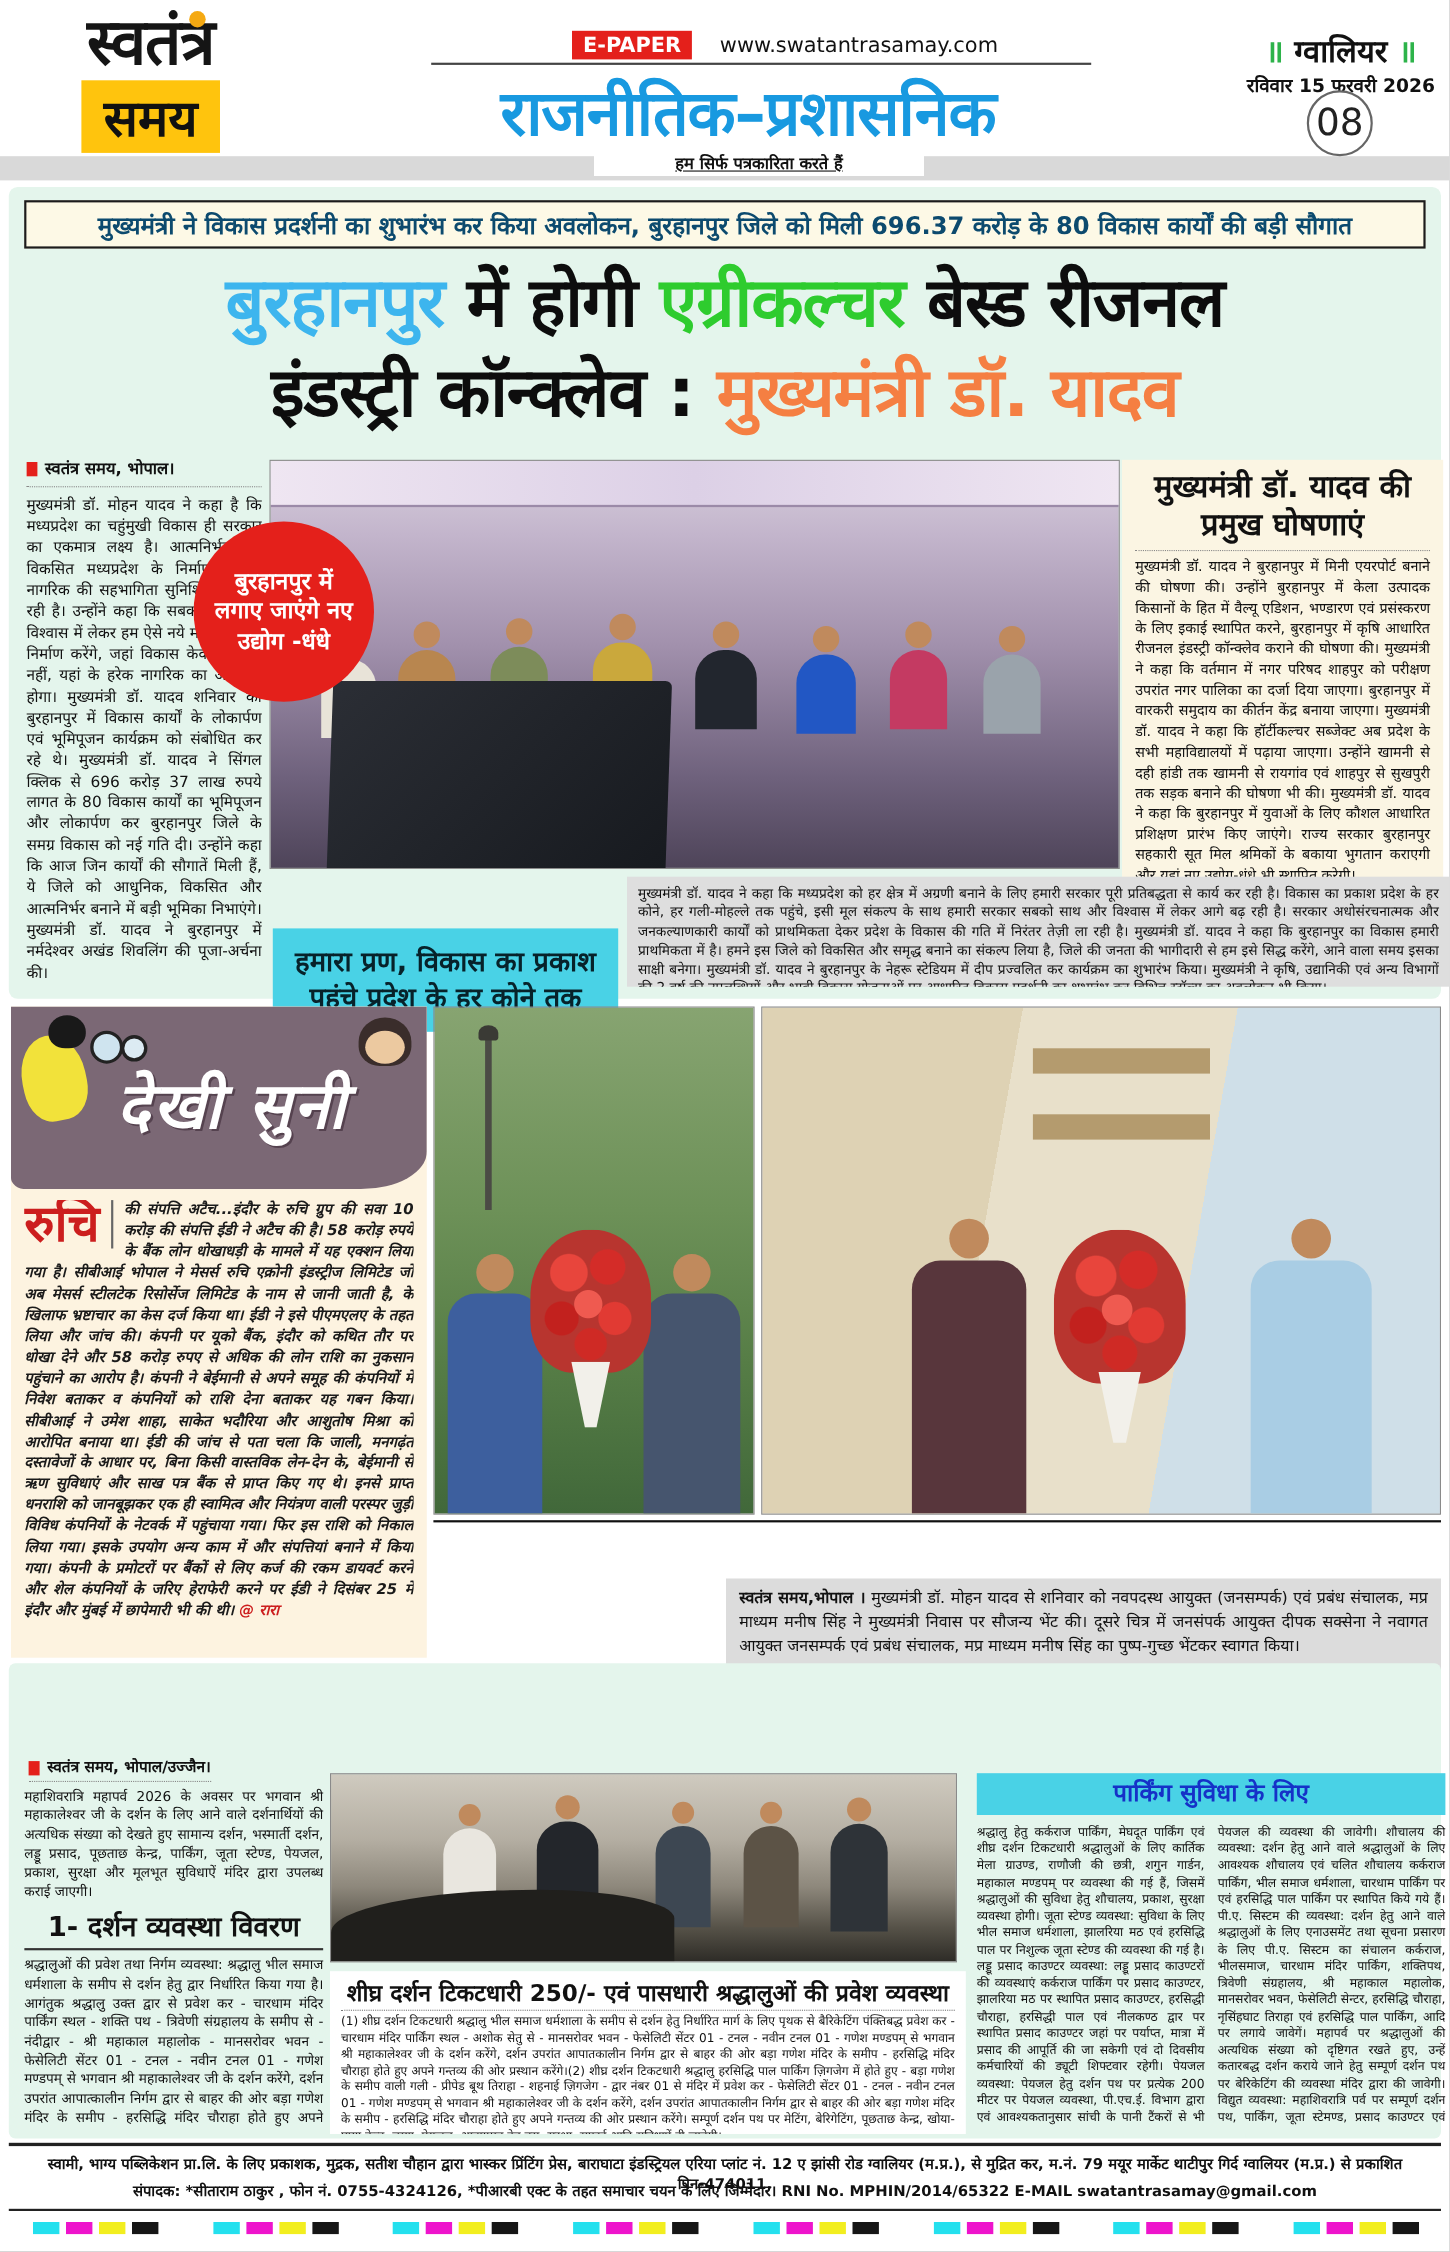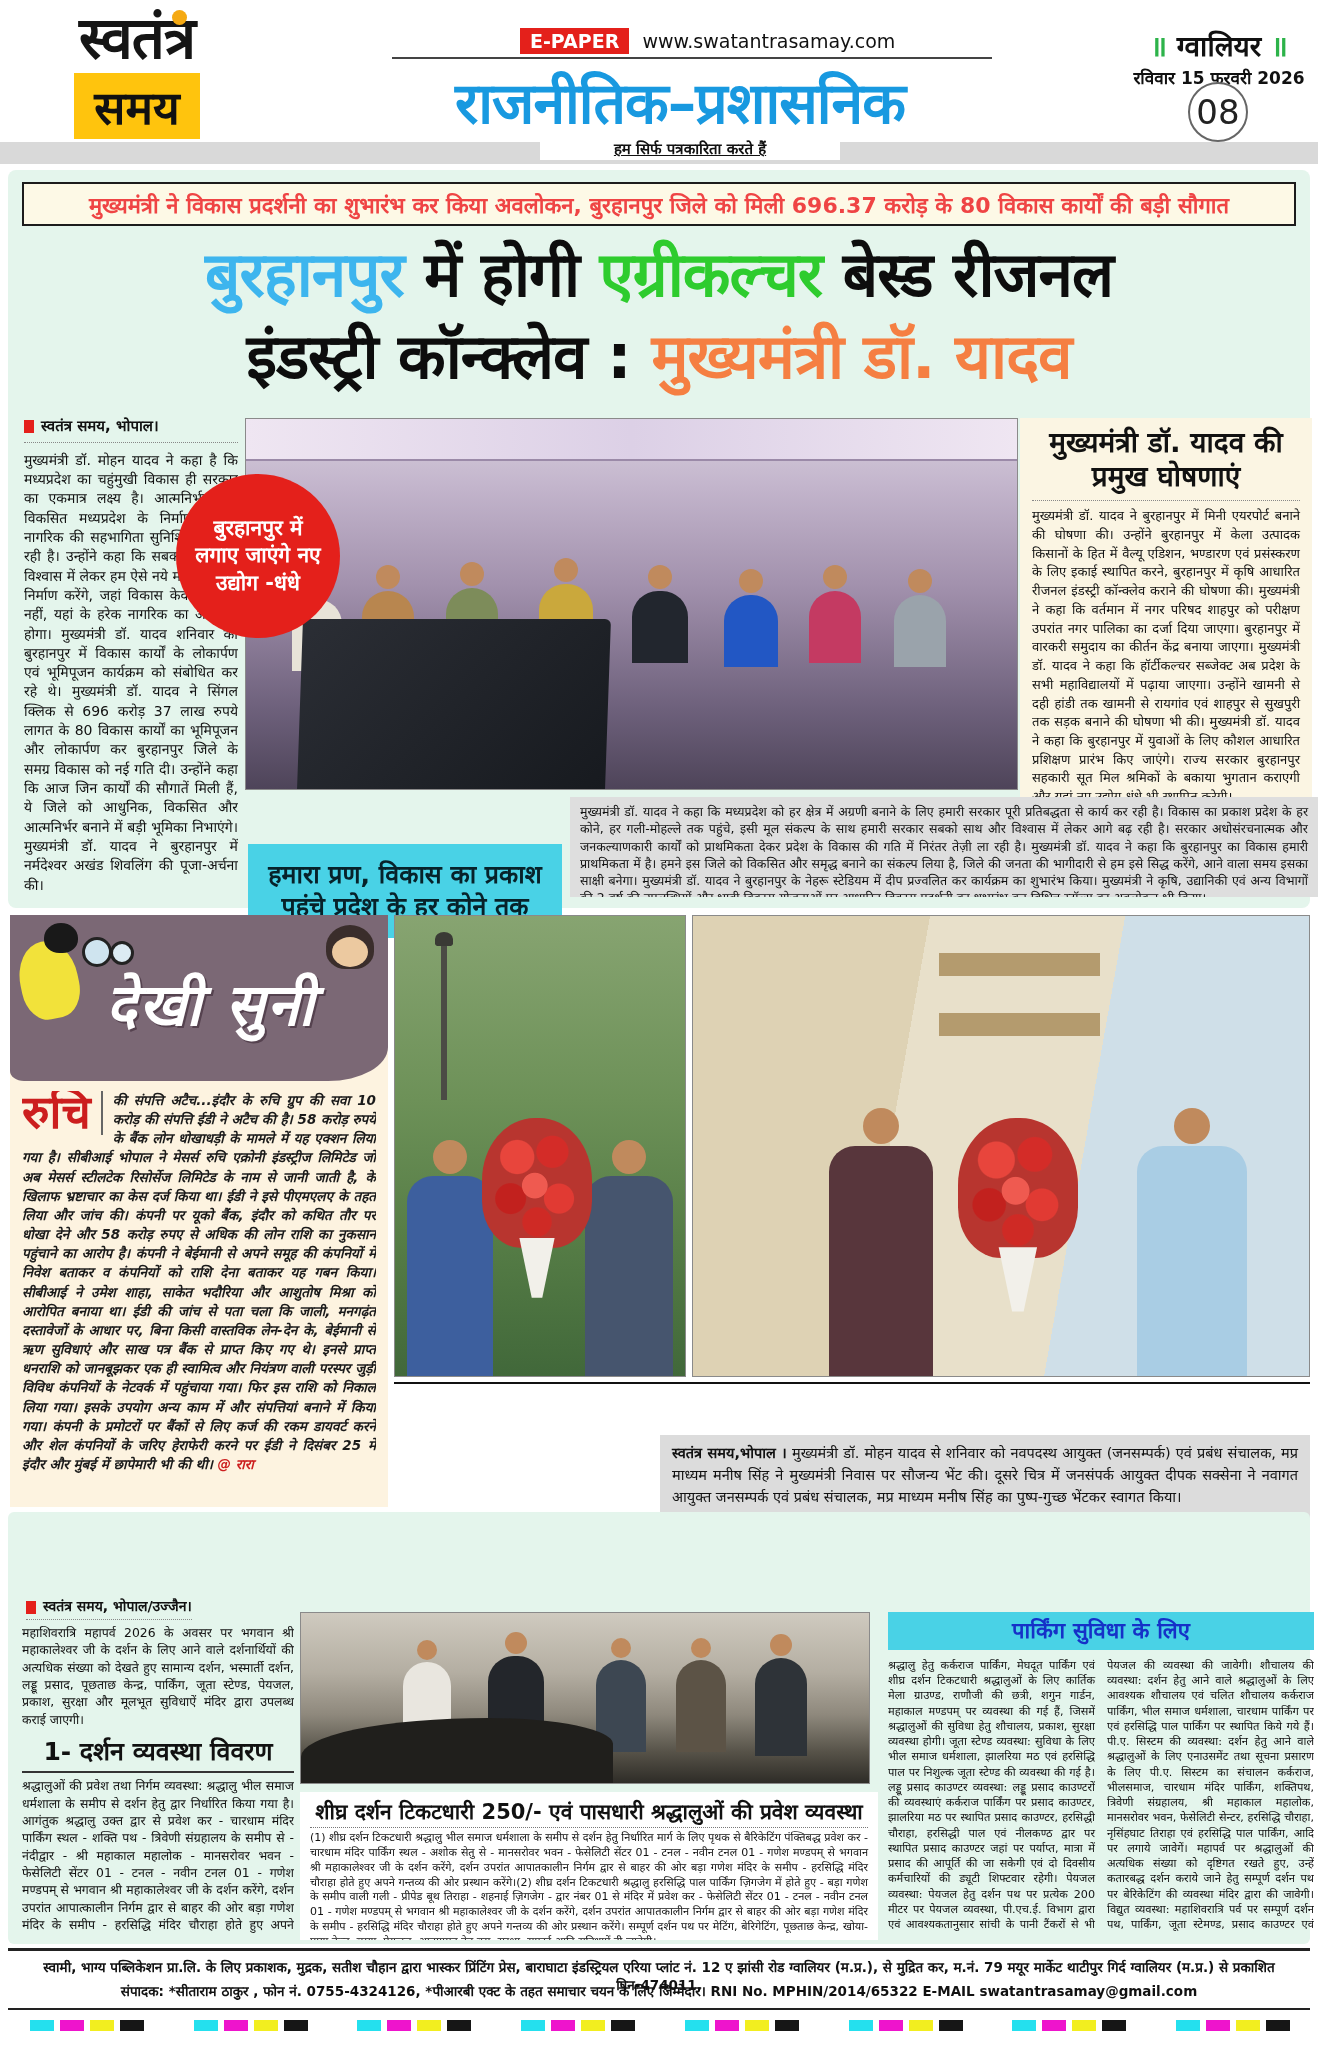--- a/index.html
+++ b/index.html
@@ -25,32 +25,32 @@
 
   
   .grey-band{position:absolute;top:142px;left:0;width:1318px;height:22px;background:#d9d9d9;}
   .logo{position:absolute;left:22px;top:8px;width:230px;text-align:center;z-index:4;}
   .logo-top{font-size:58px;font-weight:bold;color:#151515;line-height:1.05;letter-spacing:-1px;}
   .logo-dot{position:absolute;top:2px;left:150px;width:15px;height:15px;border-radius:50%;background:#f5a912;}
   .logo-bottom{display:inline-block;background:var(--yellow);padding:2px 20px;font-size:46px;font-weight:bold;color:#111;margin-top:4px;}
   .center-rule{position:absolute;top:57px;left:392px;width:600px;border-top:2px solid #444;}
   .epaper-row{position:absolute;top:28px;left:520px;width:480px;z-index:2;}
   .epaper-chip{display:inline-block;background:var(--red);color:#fff;font-weight:bold;font-size:19px;padding:2px 10px;}
-  .site-url{font-size:19px;color:#111;margin-left:8px;font-weight:500;}
+  .site-url{font-size:19px;color:#111;margin-left:20px;font-weight:500;}
   .section-title{position:absolute;top:62px;left:320px;width:720px;text-align:center;font-size:57px;font-weight:bold;color:var(--brand-blue);letter-spacing:-1px;}
   .tagline{position:absolute;top:136px;left:540px;width:300px;text-align:center;font-size:15px;font-weight:bold;background:#fff;padding:2px 4px;z-index:5;color:#111;text-decoration:underline;}
   .city-box{position:absolute;top:26px;left:1126px;width:186px;text-align:center;z-index:4;}
   .city{font-size:28px;font-weight:bold;color:#111;}
   .city .bars{color:#2db34a;font-weight:bold;}
   .date{font-size:17px;font-weight:bold;margin-top:2px;color:#111;}
   .page-circle{position:absolute;top:82px;left:1188px;width:60px;height:60px;border:2px solid #666;border-radius:50%;font-size:34px;text-align:center;line-height:56px;background:#fff;z-index:5;color:#222;}
 
   
   .top-story{position:absolute;top:170px;left:8px;width:1302px;height:738px;background:var(--mint);border-radius:8px;}
-  .kicker{position:absolute;top:12px;left:14px;right:14px;background:var(--cream);border:2px solid #1c1c1c;padding:5px 4px;text-align:center;font-size:22px;font-weight:bold;color:#ef4444;}
+  .kicker{position:absolute;top:12px;left:14px;right:14px;background:var(--cream);border:2px solid #1c1c1c;padding:5px 4px;text-align:center;font-size:22px;font-weight:bold;color:#0c4a6e;}
   .headline{position:absolute;top:64px;left:0;width:100%;text-align:center;font-weight:bold;font-size:62px;line-height:1.32;letter-spacing:-1px;}
   .hl-blue{color:var(--blue-head);} .hl-green{color:var(--green-head);} .hl-orange{color:var(--orange-head);} .hl-black{color:#0d0d0d;}
   .col-left{position:absolute;top:246px;left:16px;width:214px;height:482px;font-size:14px;line-height:1.38;text-align:justify;color:#111;overflow:hidden;}
   .byline{font-size:15px;font-weight:bold;border-bottom:1px dotted #888;padding-bottom:5px;margin-bottom:8px;text-align:left;}
   .redsq{display:inline-block;width:10px;height:13px;background:var(--red);margin-right:7px;vertical-align:middle;}
   .badge{position:absolute;top:304px;left:168px;width:164px;height:164px;background:var(--red);border-radius:50%;color:#fff;font-weight:bold;font-size:21px;line-height:1.3;text-align:center;display:flex;align-items:center;justify-content:center;padding:14px;z-index:6;}
   .photo-frame{border:1px solid #8a8a8a;overflow:hidden;position:absolute;}
   .photo-stage{top:248px;left:237px;width:773px;height:372px;background:linear-gradient(180deg,#d8cfdd 0%,#c3b5cc 18%,#a291ad 45%,#6e617c 78%,#4e4459 100%);}
   .stage-banner{position:absolute;top:0;left:0;width:100%;height:42px;background:linear-gradient(90deg,#efe6f2,#dcd0e6 50%,#efe6f2);border-bottom:2px solid #9b8aa8;}
   .tv-screen{position:absolute;left:7%;bottom:0;width:40%;height:46%;background:linear-gradient(135deg,#2b2e35,#171a1f);border-radius:6px 6px 0 0;transform:skewX(-2deg);}

